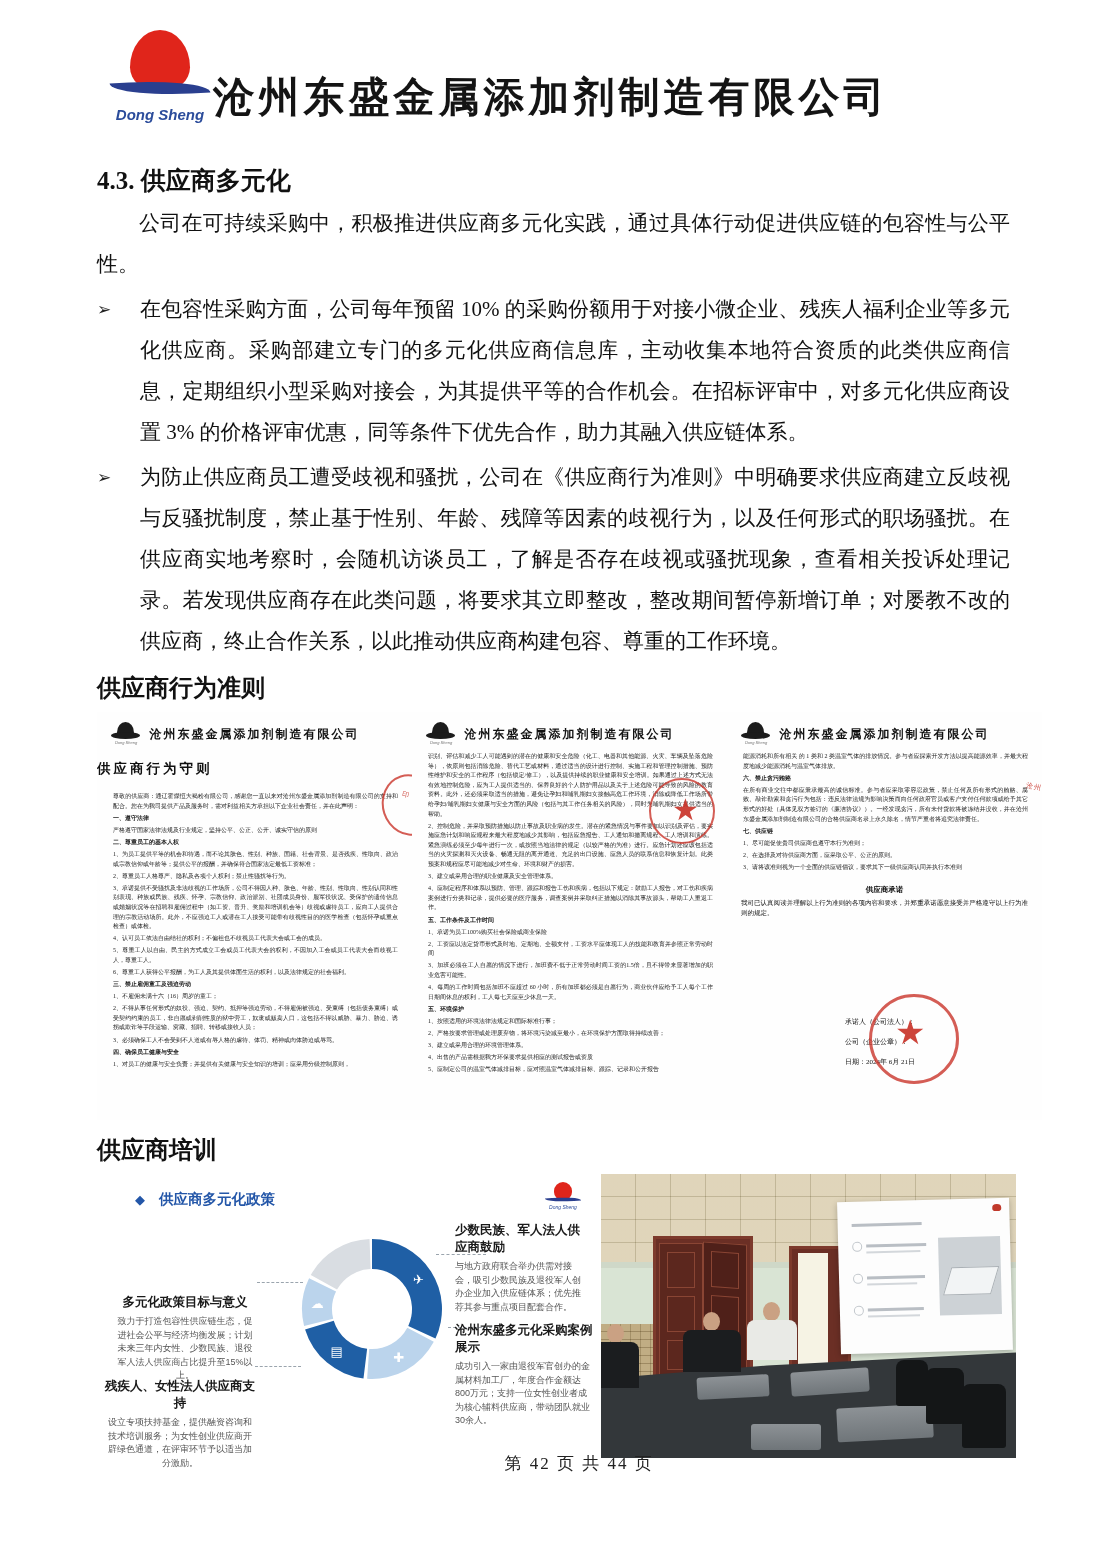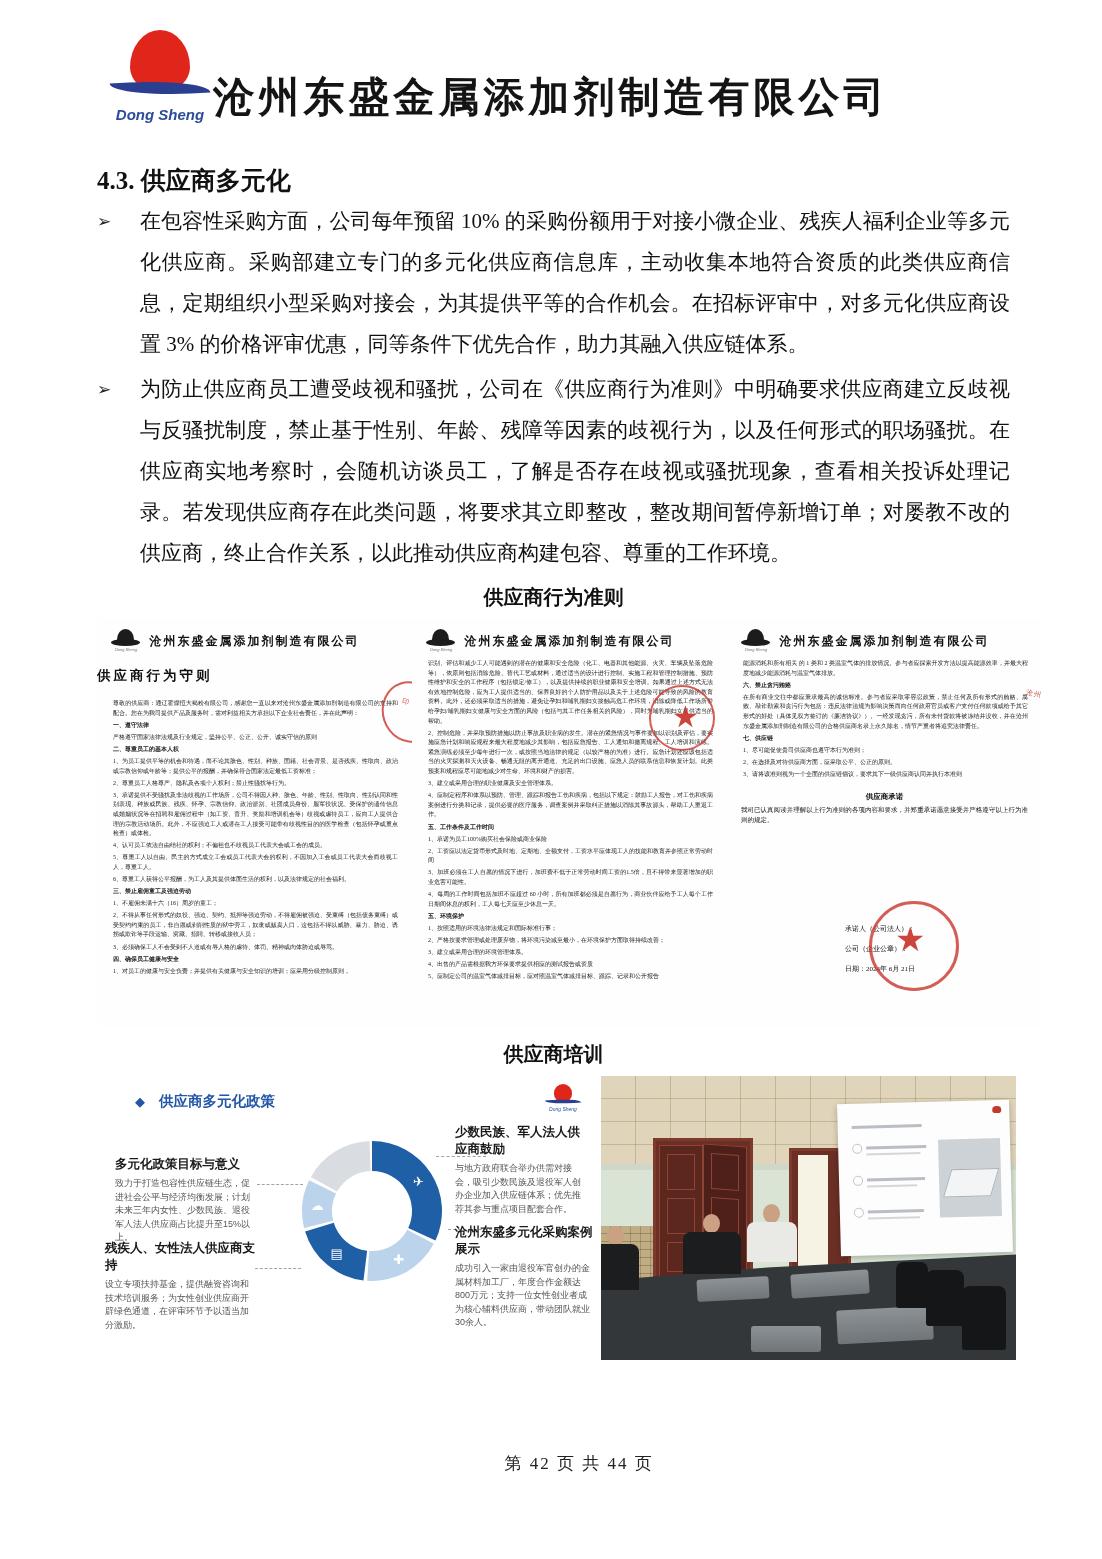--- a/index.html
+++ b/index.html
@@ -19,21 +19,21 @@
               font-size:15px;color:#2B4C9B;}
   .hdr .title{position:absolute;left:0;top:70px;width:100%;text-align:center;
               font-size:41px;font-weight:bold;letter-spacing:4px;color:#141414;}
   
   .txt{padding:0 92px 0 97px;}
   .h43{font-size:25px;font-weight:bold;margin:14px 0 4px 0;}
   .para{font-size:21px;line-height:41px;text-align:justify;text-indent:2em;margin:6px 0 0 0;}
   .bullet{display:flex;margin-top:4px;}
   .bullet .mk{width:43px;font-size:17px;line-height:41px;color:#222;flex:none;}
   .bullet .bt{font-size:21px;line-height:41px;text-align:justify;flex:1;}
-  .h2{font-size:20px;font-weight:bold;margin:10px 0 8px 0;text-align:center;}
+  .h2{font-size:24px;font-weight:bold;margin:10px 0 8px 0;}
   
   .docs{display:flex;margin:4px 0 0 97px;width:945px;}
   .doc{position:relative;width:315px;height:408px;background:#fefefe;overflow:hidden;
        padding:0;box-sizing:border-box;font-family:"Liberation Serif","DejaVu Serif",serif;}
   .doc .dhead{position:relative;height:30px;margin-top:8px;}
   .hat{position:absolute;left:14px;top:2px;width:30px;height:22px;}
   .hat .top{position:absolute;left:6px;top:0;width:17px;height:13px;background:#1c1c1c;
             border-radius:50% 50% 20% 20%/80% 80% 20% 20%;}
   .hat .brim{position:absolute;left:0;top:10px;width:29px;height:7px;background:#1c1c1c;border-radius:50%;}
   .hat .bl{position:absolute;left:0;top:18px;width:30px;text-align:center;font-size:4px;color:#777;
@@ -57,21 +57,21 @@
         font-family:"Liberation Sans","DejaVu Sans",sans-serif;}
   .info .cap{position:absolute;left:62px;top:16px;font-size:14.5px;font-weight:bold;color:#2356A8;}
   .info .dia{position:absolute;left:38px;top:18px;font-size:13px;color:#2356A8;}
   .minilogo{position:absolute;left:444px;top:8px;width:44px;height:34px;}
   .minilogo .dome{position:absolute;left:13px;top:0;width:18px;height:18px;background:#E0251B;border-radius:50% 50% 45% 45%;}
   .minilogo .wave{position:absolute;left:4px;top:15px;width:36px;height:5px;background:#2A3F8F;border-radius:0 100% 0 100%;transform:rotate(-5deg);}
   .minilogo .brand{position:absolute;left:0;top:22px;width:44px;text-align:center;font-size:5px;color:#2B4C9B;font-style:italic;}
   .blk{position:absolute;}
   .blk h4{margin:0 0 4px 0;font-size:12.5px;color:#1a1a1a;}
   .blk p{margin:0;font-size:9px;line-height:13.5px;color:#555;}
-  .blk.right{text-align:left;}
+  .blk.right{text-align:center;margin-top:40px;}
   .lead{position:absolute;border-top:1px dashed #9aa4ad;height:0;}
   
   .photo{position:relative;width:415px;height:284px;margin-left:4px;overflow:hidden;background:#dce6d8;}
   .ceil{position:absolute;left:0;top:0;width:100%;height:92px;
         background:repeating-linear-gradient(90deg,#efe9da 0 34px,#cfc8b2 34px 35px),
                    repeating-linear-gradient(180deg,#efe9da 0 22px,#cfc8b2 22px 23px);
         background-blend-mode:multiply;}
   .cornice{position:absolute;left:0;top:88px;width:100%;height:6px;background:#cfd8c8;}
   .wallL{position:absolute;left:0;top:94px;width:100%;height:110px;background:#d9e4d4;}
   .stone{position:absolute;left:0;top:150px;width:58px;height:70px;
@@ -111,20 +111,21 @@
       <div class="dome"></div>
       <div class="wave"></div>
       <div class="wave2"></div>
       <div class="brand">Dong Sheng</div>
     </div>
     <div class="title">沧州东盛金属添加剂制造有限公司</div>
   </div>
 
   <div class="txt">
     <div class="h43">4.3. 供应商多元化</div>
+    <p class="para">公司在可持续采购中，积极推进供应商多元化实践，通过具体行动促进供应链的包容性与公平性。</p>
     <div class="bullet">
       <div class="mk">➢</div>
       <div class="bt">在包容性采购方面，公司每年预留 10% 的采购份额用于对接小微企业、残疾人福利企业等多元化供应商。采购部建立专门的多元化供应商信息库，主动收集本地符合资质的此类供应商信息，定期组织小型采购对接会，为其提供平等的合作机会。在招标评审中，对多元化供应商设置 3% 的价格评审优惠，同等条件下优先合作，助力其融入供应链体系。</div>
     </div>
     <div class="bullet">
       <div class="mk">➢</div>
       <div class="bt">为防止供应商员工遭受歧视和骚扰，公司在《供应商行为准则》中明确要求供应商建立反歧视与反骚扰制度，禁止基于性别、年龄、残障等因素的歧视行为，以及任何形式的职场骚扰。在供应商实地考察时，会随机访谈员工，了解是否存在歧视或骚扰现象，查看相关投诉处理记录。若发现供应商存在此类问题，将要求其立即整改，整改期间暂停新增订单；对屡教不改的供应商，终止合作关系，以此推动供应商构建包容、尊重的工作环境。</div>
     </div>
     <div class="h2">供应商行为准则</div>
   </div>

